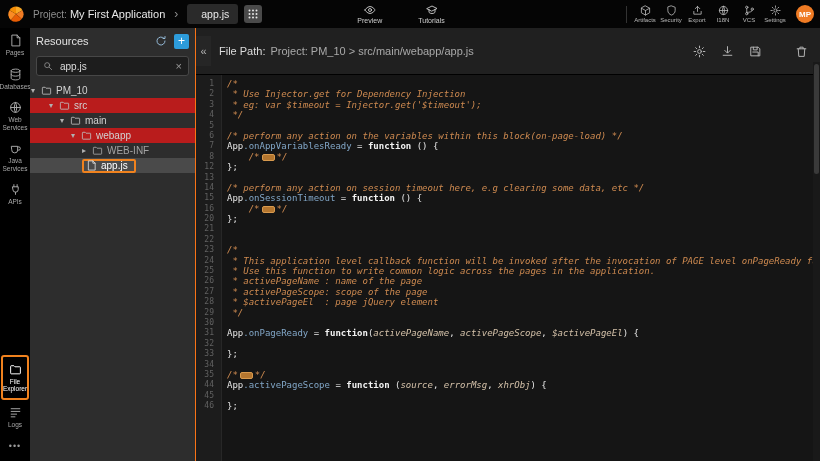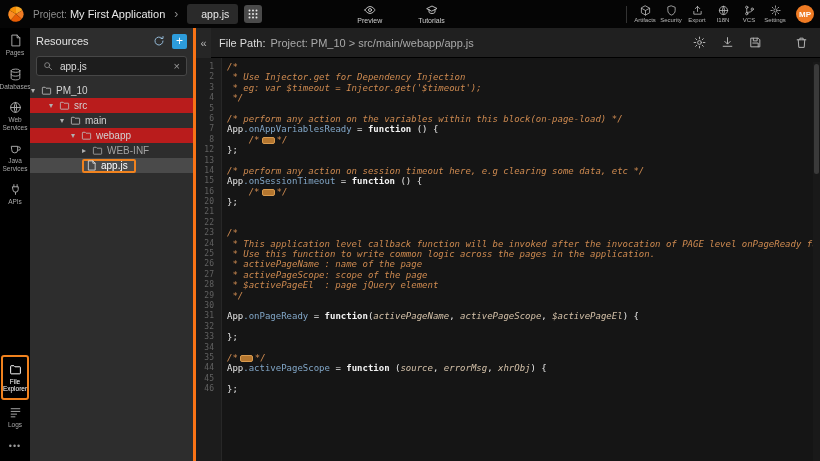--- a/index.html
+++ b/index.html
@@ -38,21 +38,21 @@
   .rail{width:30px;background:#000;display:flex;flex-direction:column;flex:none;}
   .rail-item{display:flex;flex-direction:column;align-items:center;padding:6px 0 5px;color:#a8a8a8;cursor:pointer;}
   .rail-item svg{width:13px;height:13px;flex:none;}
   .rail-label{font-size:6.5px;line-height:7.5px;text-align:center;margin-top:2px;}
   .rail-spacer{flex:1;}
   .rail-item.active{color:#fff;}
   .rail-item.hl{border:2px solid var(--accent-orange,#F0821E);border-radius:3px;margin:0 1px;}
   .rail-more{text-align:center;color:#9a9a9a;font-size:9px;letter-spacing:1px;padding:8px 0 10px;cursor:pointer;}
 
   
-  .resources{width:166px;background:#2d2d2d;display:flex;flex-direction:column;flex:none;border-right:3px solid #f97316;}
+  .resources{width:166px;background:#2d2d2d;display:flex;flex-direction:column;flex:none;border-right:1px solid #f97316;}
   .res-header{height:26px;display:flex;align-items:center;padding:0 6px;gap:5px;flex:none;}
   .res-title{font-size:11px;color:#e2e2e2;flex:1;}
   .res-refresh{width:14px;height:14px;cursor:pointer;display:flex;align-items:center;}
   .res-refresh svg{width:12px;height:12px;}
   .plus-btn{width:15px;height:15px;background:var(--accent-blue,#2D9CDB);border-radius:2px;color:#fff;
             font-size:12px;line-height:14px;text-align:center;cursor:pointer;}
   .plus-btn::before{content:"+";}
   .res-search{margin:2px 6px 7px;display:flex;align-items:center;background:#1d1d1d;border:1px solid #474747;
               border-radius:3px;height:20px;padding:0 6px;gap:5px;flex:none;}
   .res-search svg{width:10px;height:10px;flex:none;}
@@ -69,21 +69,21 @@
   .caret.exp::before{content:"\25BE";}
   .caret.col::before{content:"\25B8";}
   .tree-row svg{width:11px;height:11px;margin-right:4px;flex:none;}
   .dim{color:#a3a3a3;}
   .sel-wrap{display:inline-flex;align-items:center;border:2px solid var(--accent-orange,#F0821E);
             border-radius:2px;padding:0 6px 0 2px;height:14px;}
   .sel-wrap svg{margin-right:4px;}
 
   
   .editor{flex:1;display:flex;flex-direction:column;background:#151515;position:relative;min-width:0;}
-  .fp-bar{height:30px;background:#202020;display:flex;align-items:center;border-bottom:1px solid #000;
+  .fp-bar{height:47px;background:#202020;display:flex;align-items:center;border-bottom:1px solid #000;
           padding-right:12px;flex:none;}
   .collapse-btn{width:15px;height:30px;color:#b5b5b5;font-size:11px;display:flex;align-items:center;
                 justify-content:center;cursor:pointer;background:#262626;flex:none;}
   .collapse-btn::before{content:"\00AB";}
   .fp-label{font-size:11px;color:#dcdcdc;margin:0 5px 0 8px;white-space:nowrap;}
   .fp-value{font-size:11px;color:#a9a9a9;white-space:nowrap;}
   .fp-icons{margin-left:auto;display:flex;align-items:center;gap:15px;}
   .fp-icons .icon-btn{cursor:pointer;display:flex;}
   .fp-icons svg{width:13px;height:13px;}
   .icon-trash{margin-left:18px;}

